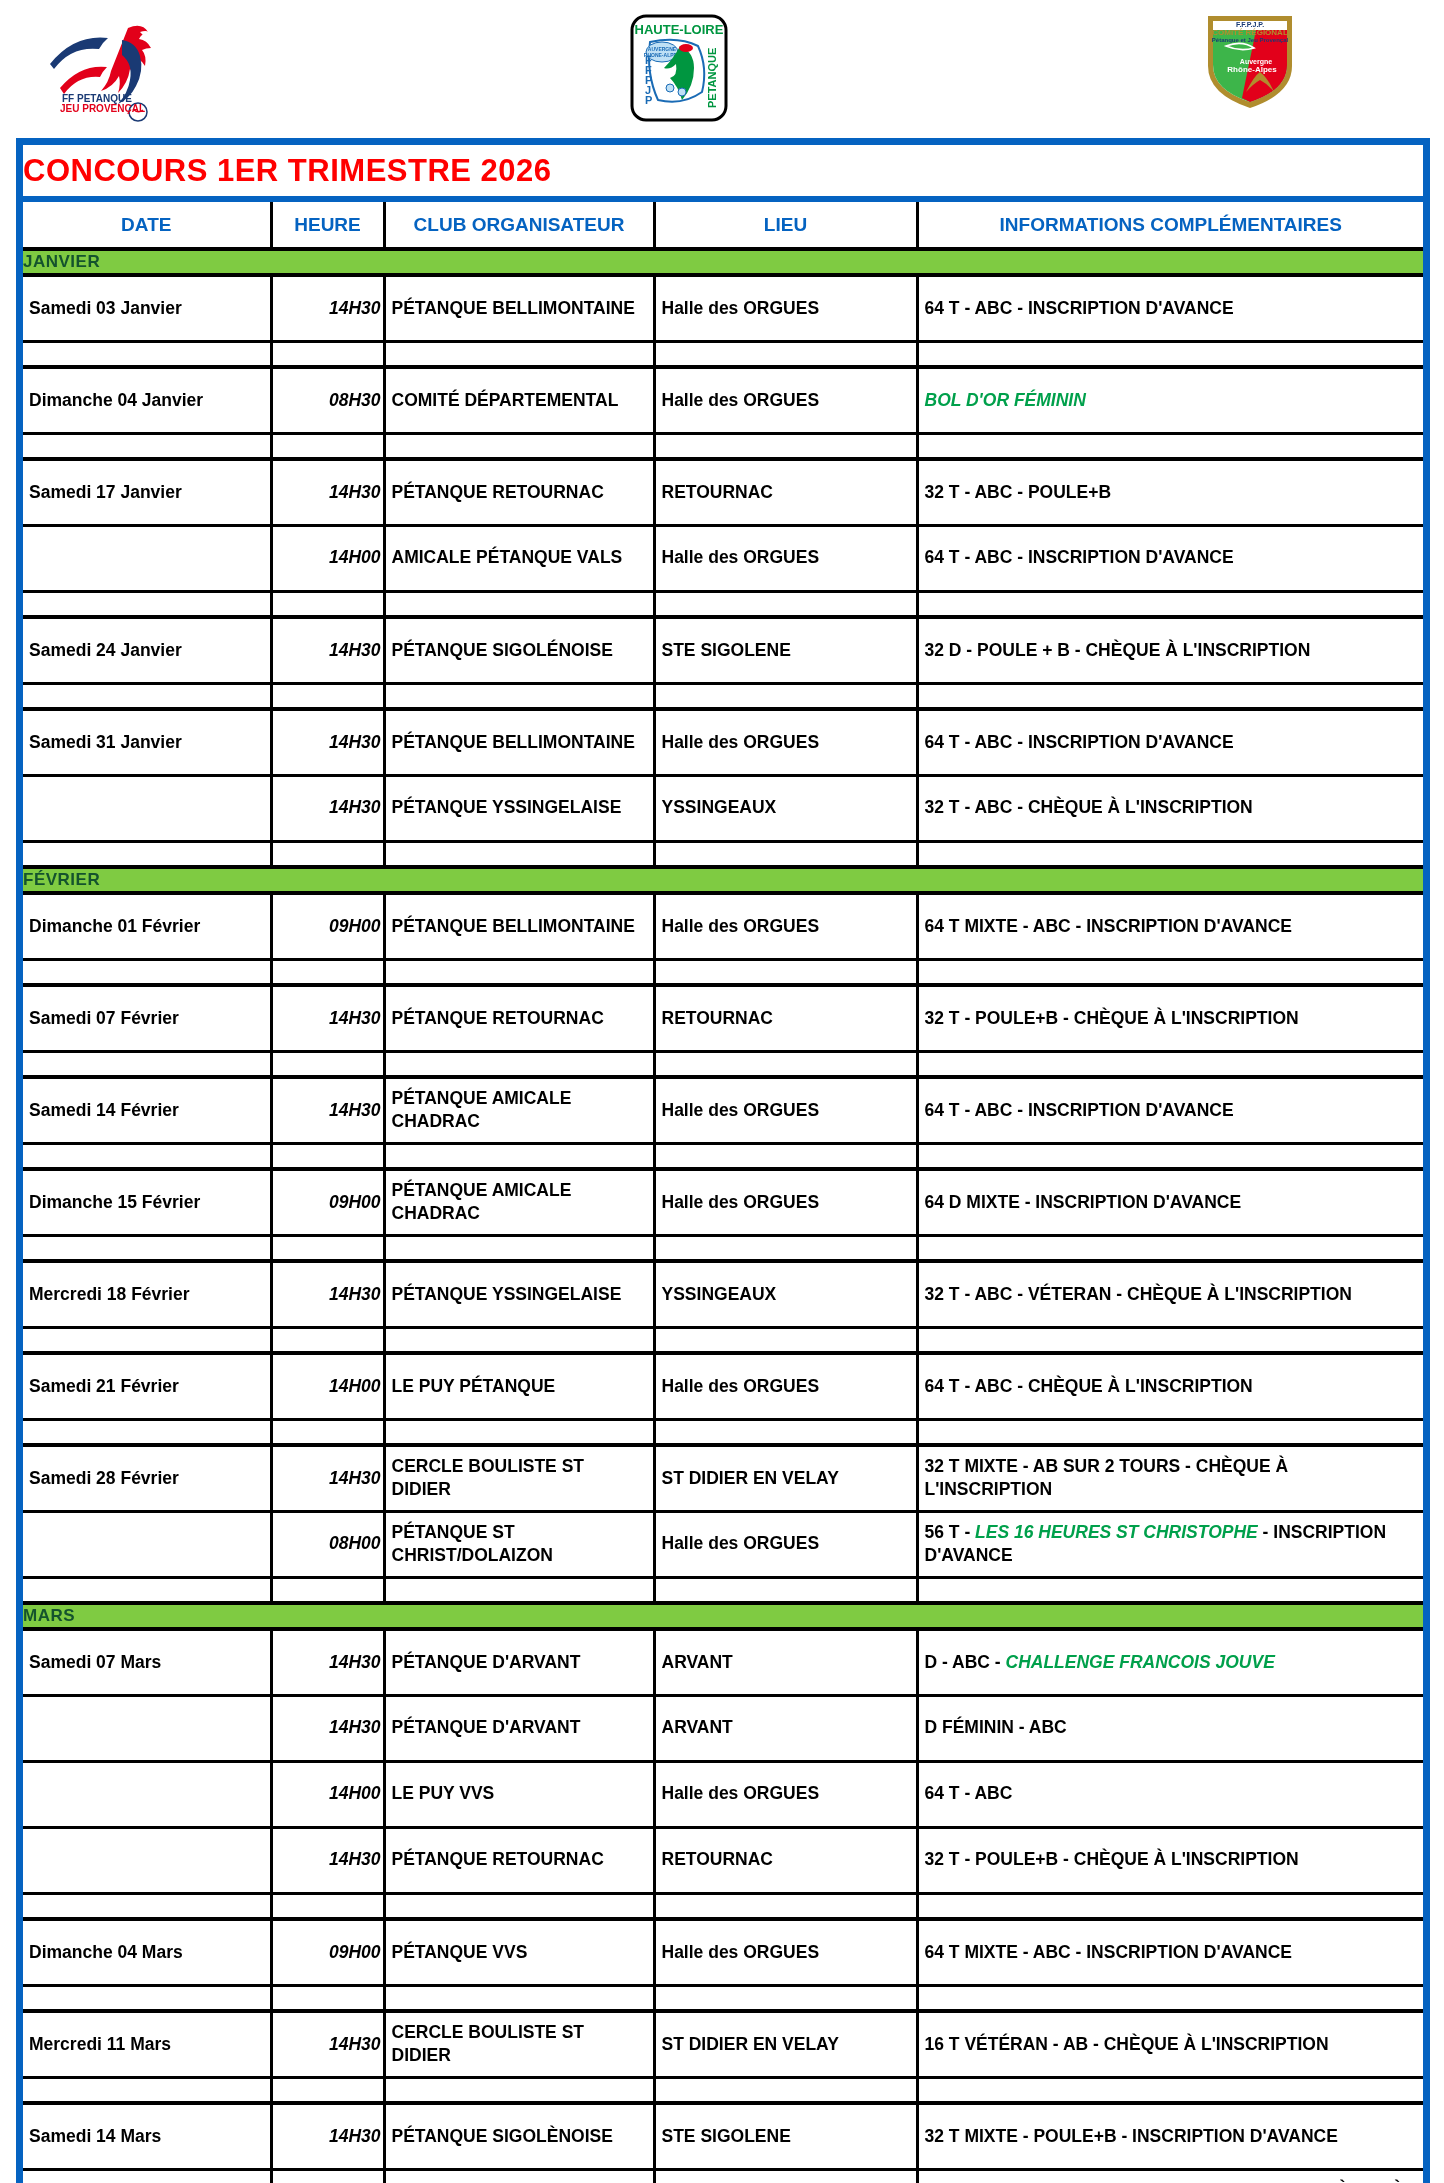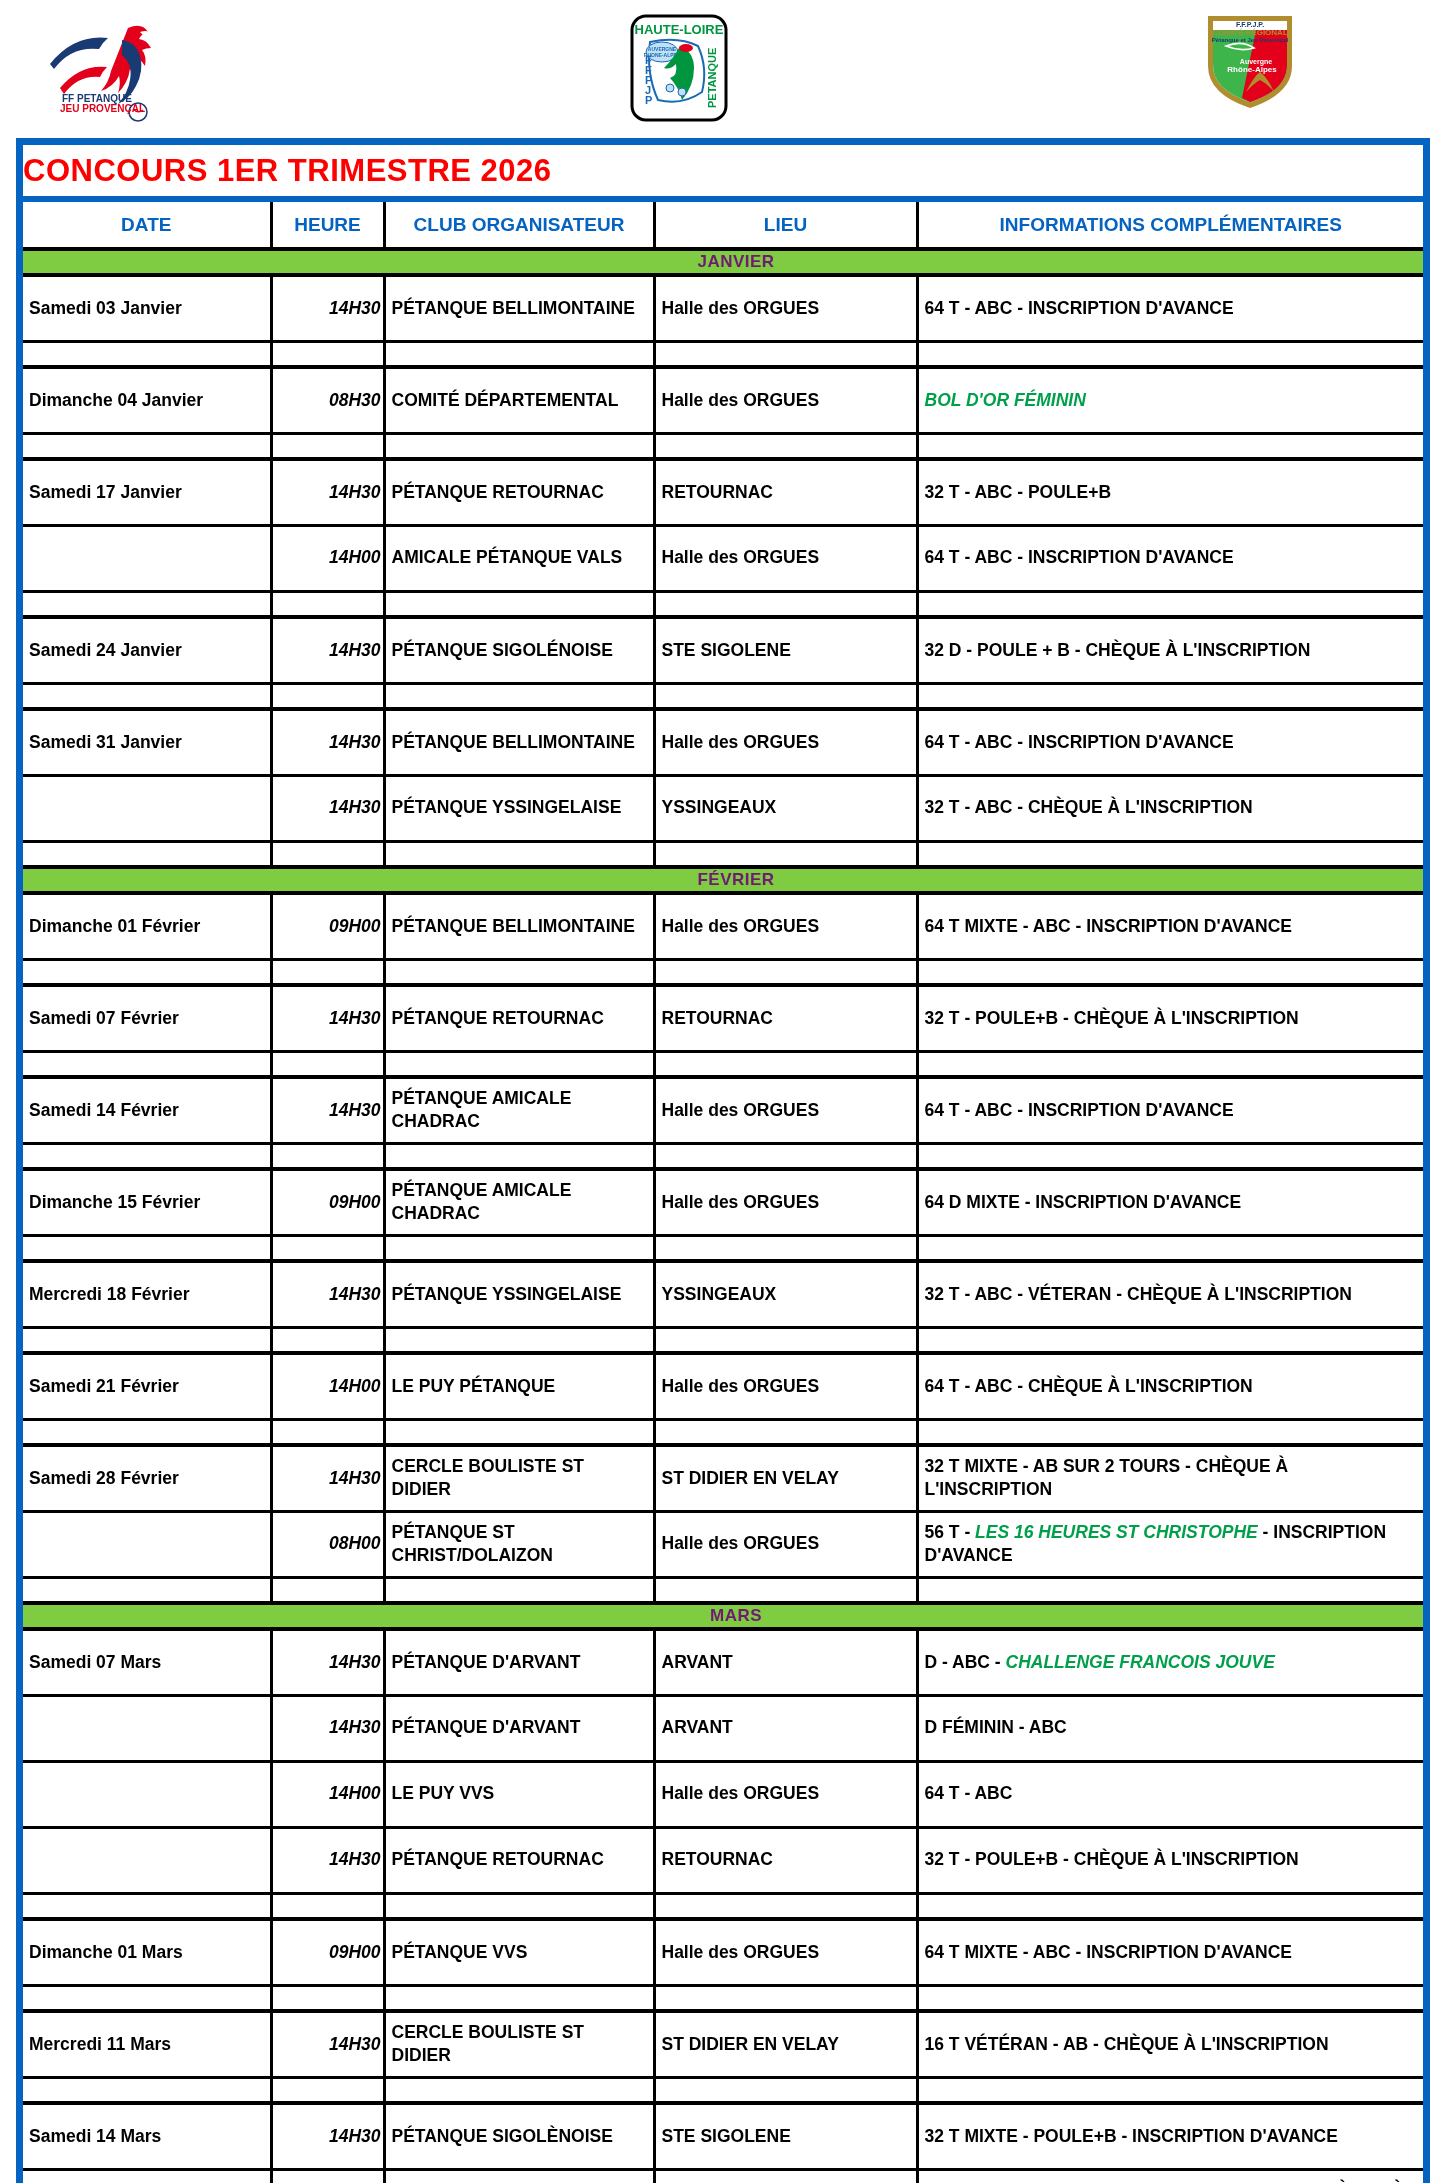--- a/index.html
+++ b/index.html
@@ -81,28 +81,27 @@
     border-right: 3px solid #000;
     border-bottom: 4px solid #000;
     background: #ffffff;
   }
   .head-row td:last-child { border-right: none; }
 
   
   .month-row td {
     height: 26px;
     background: var(--green);
-    color: #701a75;
+    color: #14532d;
     font-size: 17px;
     font-weight: bold;
-    text-align: center;
+    text-align: left;
     letter-spacing: 0.5px;
     border-top: 3px solid #000;
     border-bottom: 4px solid #000;
-    padding-left: 26px;
   }
 
   
   .data-row td {
     border-right: 3px solid #000;
     border-bottom: 3px solid #000;
     font-size: 17.5px;
     font-weight: bold;
     color: #000;
     line-height: 1.32;
@@ -439,21 +438,21 @@
             <td>32 T - POULE+B - CHÈQUE À L'INSCRIPTION</td>
           </tr>
           <tr class="spacer-row">
             <td></td>
             <td></td>
             <td></td>
             <td></td>
             <td></td>
           </tr>
           <tr class="data-row">
-            <td class="c-date-cell">Dimanche 01 Mars</td>
+            <td class="c-date-cell">Dimanche 04 Mars</td>
             <td class="c-heure-cell">09H00</td>
             <td>PÉTANQUE VVS</td>
             <td>Halle des ORGUES</td>
             <td>64 T MIXTE - ABC - INSCRIPTION D'AVANCE</td>
           </tr>
           <tr class="spacer-row">
             <td></td>
             <td></td>
             <td></td>
             <td></td>

